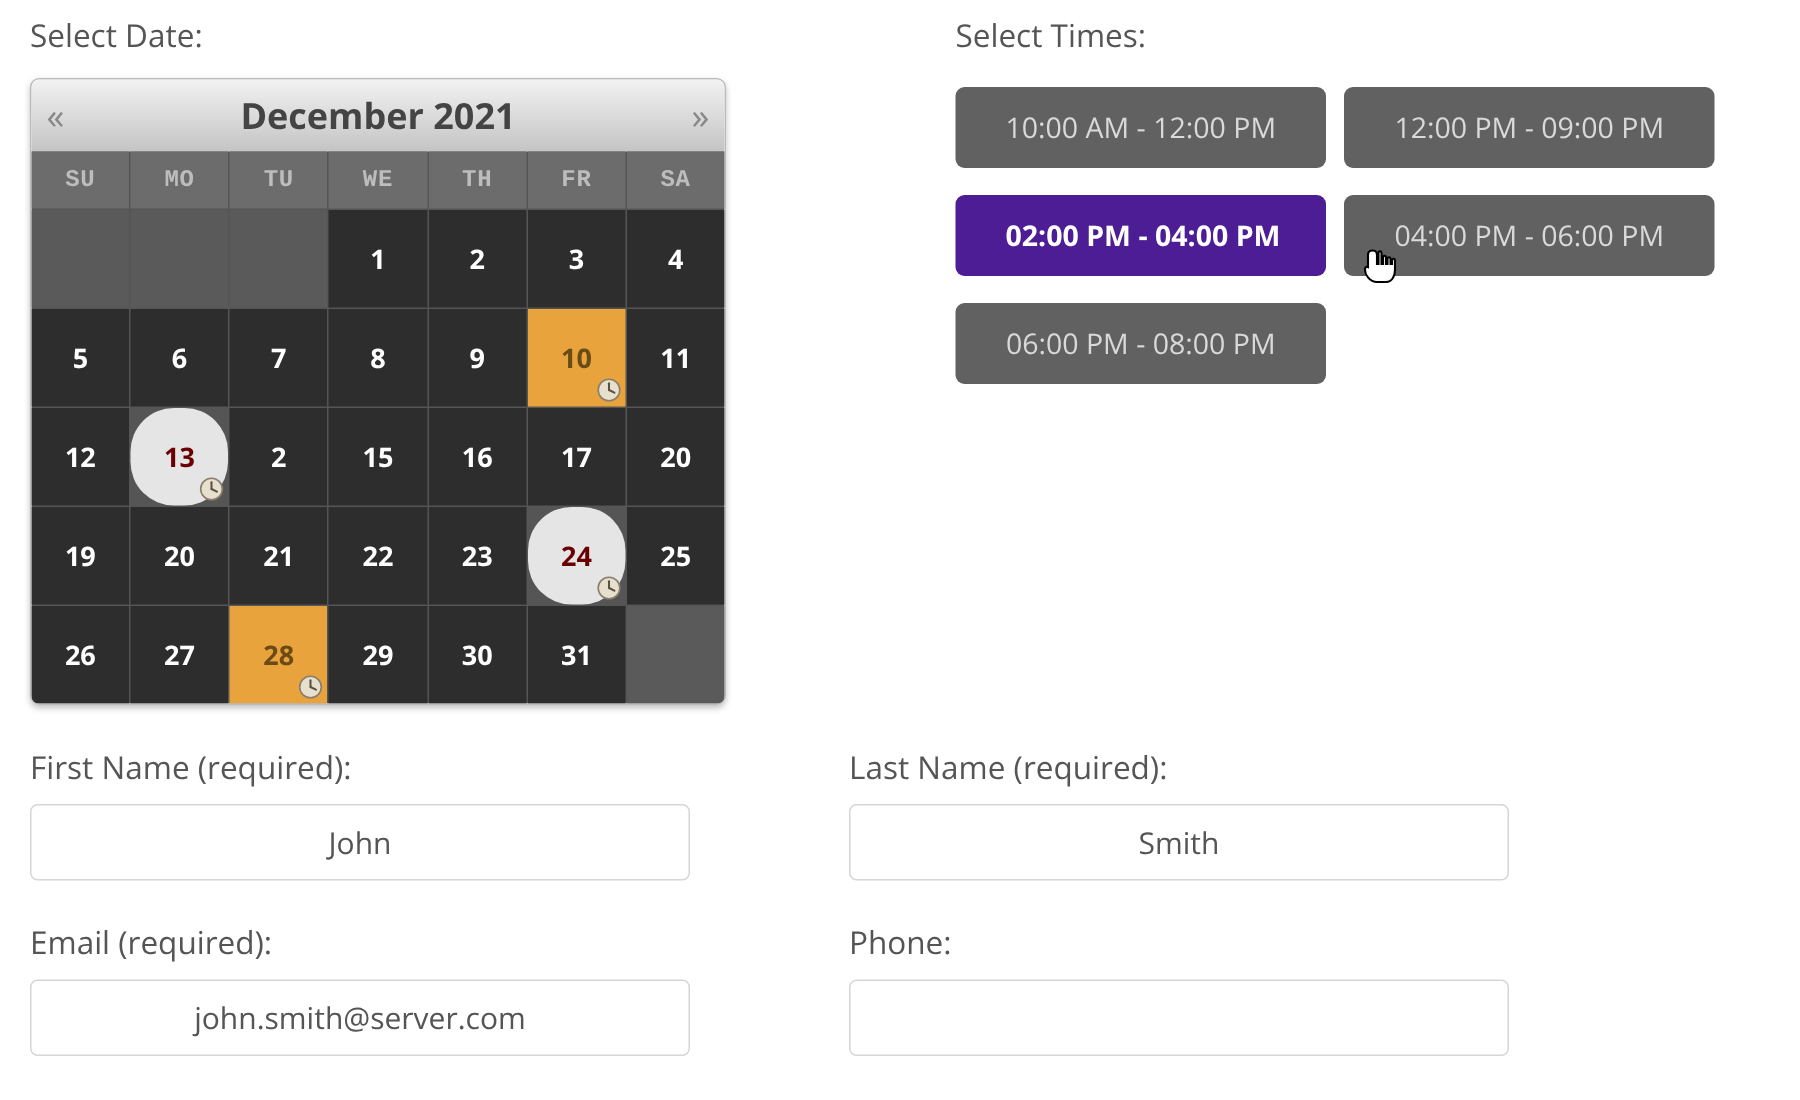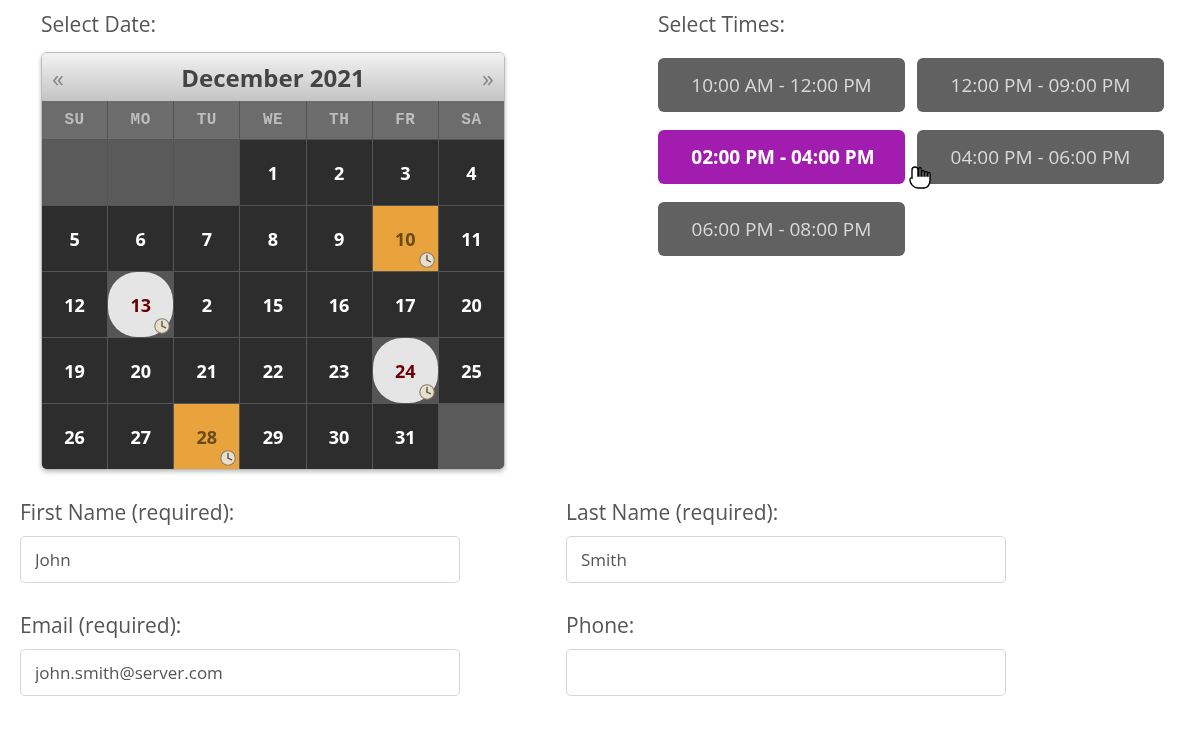--- a/index.html
+++ b/index.html
@@ -3,21 +3,21 @@
 <meta charset="utf-8">
 <style>
   * { box-sizing: border-box; margin: 0; padding: 0; }
   body {
     font-family: "Segoe UI", "Open Sans", Arial, sans-serif;
     background: #fff;
     color: #555;
     padding: 10px 20px;
   }
   .row { display: flex; gap: 74px; }
-  .col { flex: 1; margin-left: 21px; }
+  .col { flex: 1; }
 
   .section-label {
     font-size: 21px;
     color: #555;
     margin-bottom: 14px;
   }
 
   
   .calendar {
     width: 464px;
@@ -101,39 +101,40 @@
     color: #d9d9d9;
     font-size: 19px;
     font-weight: 400;
     text-align: center;
     padding: 14px 10px;
     border-radius: 6px;
     cursor: pointer;
     user-select: none;
   }
   .slot.selected {
-    background: #a21caf;
+    background: #4c1d95;
     color: #fff;
     font-weight: 700;
     padding-left: 13px;
   }
 
   
   .form-row { display: flex; gap: 106px; margin-top: 28px; }
   .form-col { flex: 1; max-width: 440px; }
   .field-label { font-size: 21px; color: #555; margin-bottom: 10px; }
   .text-input {
     width: 100%;
     padding: 11px 14px;
-    font-size: 17px;
+    font-size: 20px;
     color: #555;
     border: 1px solid #d6d6d6;
     border-radius: 5px;
     outline: none;
     font-family: inherit;
+    text-align: center;
   }
 
   .cursor {
     position: absolute;
     pointer-events: none;
   }
 </style>
 </head>
 <body>
 

